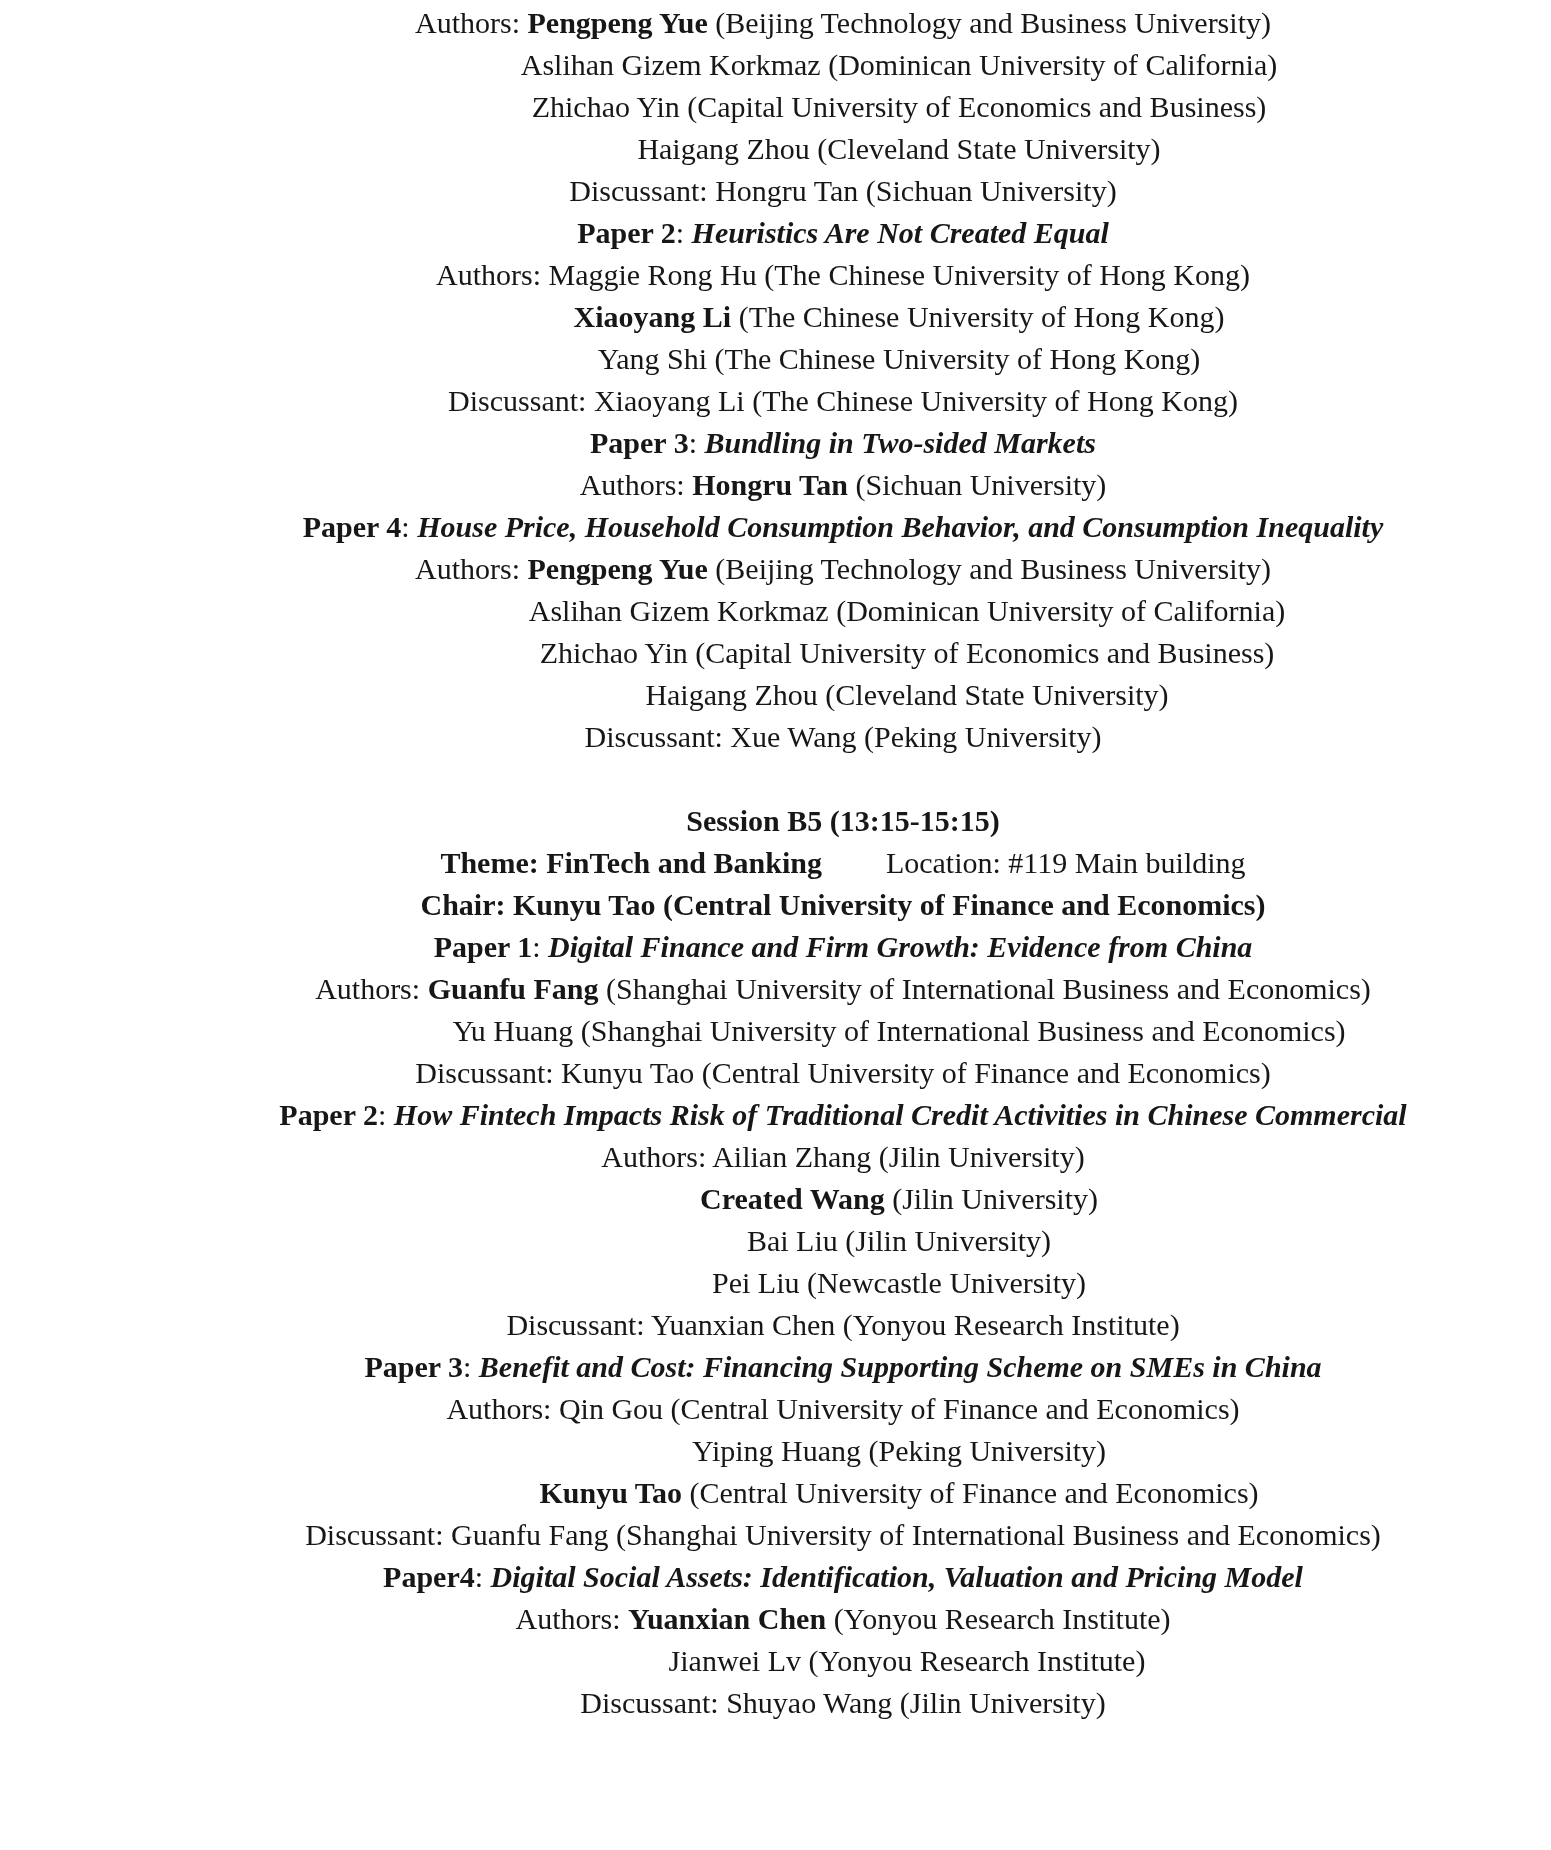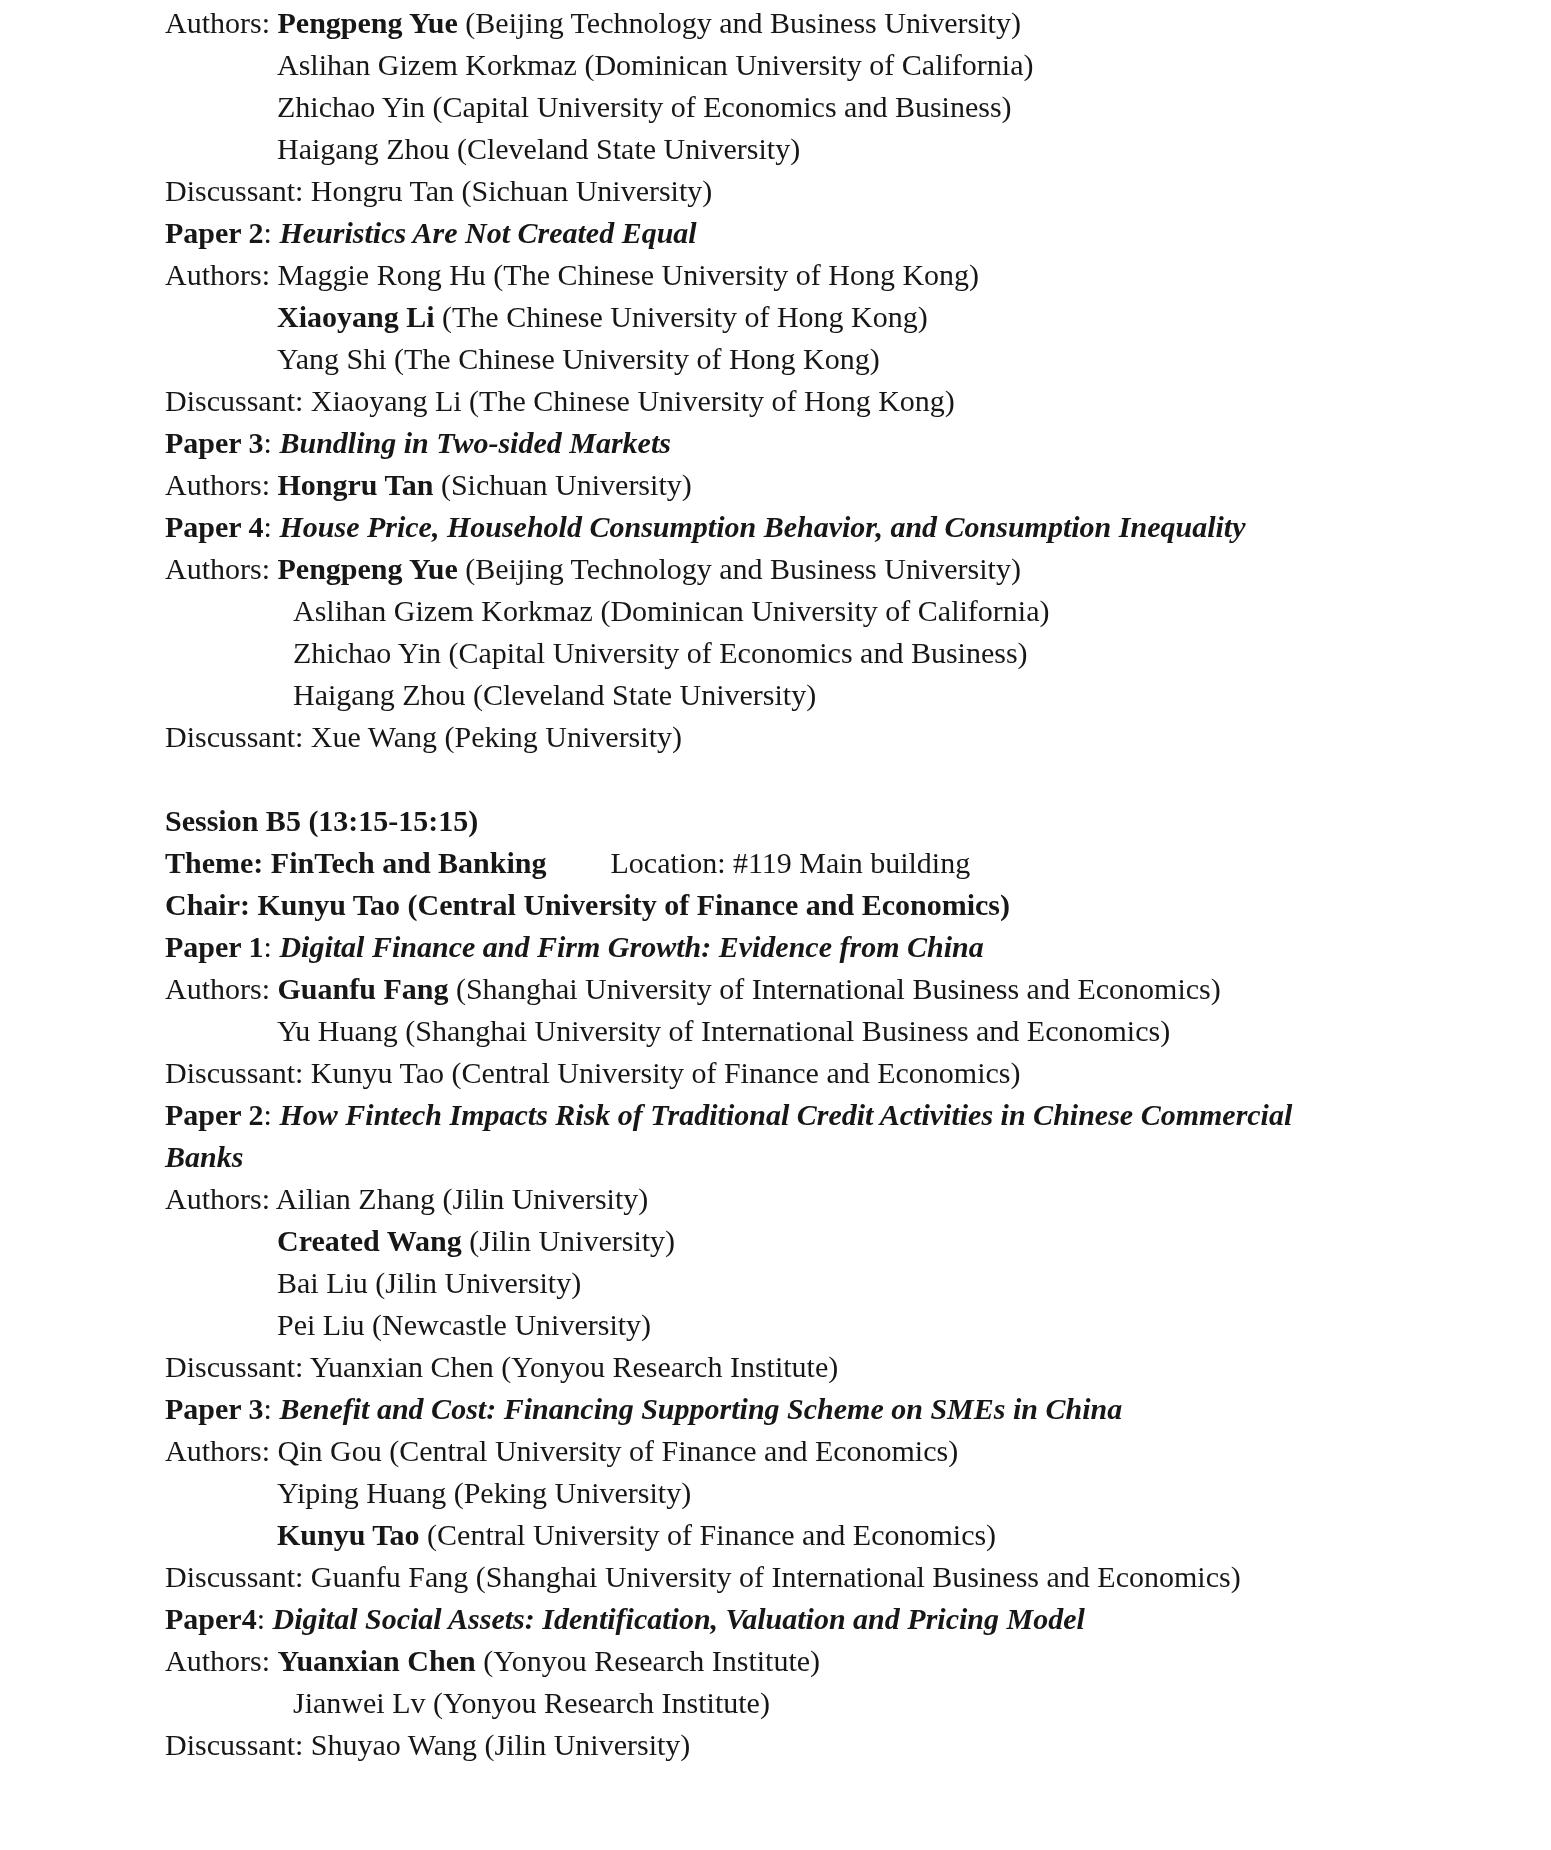--- a/index.html
+++ b/index.html
@@ -15,20 +15,21 @@
     overflow: hidden;
     box-sizing: border-box;
     padding: 2px 30px 0 165px;
     font-family: "Liberation Serif", "DejaVu Serif", serif;
     font-size: 30px;
     color: #171717;
   }
   .line {
     line-height: 42px;
     white-space: pre;
+    text-align: center;
   }
   .indent-0 { padding-left: 0; }
   .indent-1 { padding-left: 112px; }
   .indent-2 { padding-left: 128px; }
   .seg-r  { font-weight: 400; font-style: normal; }
   .seg-b  { font-weight: 700; font-style: normal; }
   .seg-bi { font-weight: 700; font-style: italic; margin-top: 20px; }
   .gap { margin-left: 64px; }
 </style>
 </head>
@@ -56,21 +57,20 @@
       <div class="line indent-0"><span class="seg-r">Discussant: Xue Wang (Peking University)</span></div>
       <div class="line indent-0">&nbsp;</div>
       <div class="line indent-0"><span class="seg-b">Session B5 (13:15-15:15)</span></div>
       <div class="line indent-0"><span class="seg-b">Theme: FinTech and Banking</span><span class="seg-r gap">Location: #119 Main building</span></div>
       <div class="line indent-0"><span class="seg-b">Chair: Kunyu Tao (Central University of Finance and Economics)</span></div>
       <div class="line indent-0"><span class="seg-b">Paper 1</span><span class="seg-r">: </span><span class="seg-bi">Digital Finance and Firm Growth: Evidence from China</span></div>
       <div class="line indent-0"><span class="seg-r">Authors: </span><span class="seg-b">Guanfu Fang</span><span class="seg-r"> (Shanghai University of International Business and Economics)</span></div>
       <div class="line indent-1"><span class="seg-r">Yu Huang (Shanghai University of International Business and Economics)</span></div>
       <div class="line indent-0"><span class="seg-r">Discussant: Kunyu Tao (Central University of Finance and Economics)</span></div>
       <div class="line indent-0"><span class="seg-b">Paper 2</span><span class="seg-r">: </span><span class="seg-bi">How Fintech Impacts Risk of Traditional Credit Activities in Chinese Commercial</span></div>
-      <div class="line indent-0"><span class="seg-bi">Banks</span></div>
       <div class="line indent-0"><span class="seg-r">Authors: Ailian Zhang (Jilin University)</span></div>
       <div class="line indent-1"><span class="seg-b">Created Wang</span><span class="seg-r"> (Jilin University)</span></div>
       <div class="line indent-1"><span class="seg-r">Bai Liu (Jilin University)</span></div>
       <div class="line indent-1"><span class="seg-r">Pei Liu (Newcastle University)</span></div>
       <div class="line indent-0"><span class="seg-r">Discussant: Yuanxian Chen (Yonyou Research Institute)</span></div>
       <div class="line indent-0"><span class="seg-b">Paper 3</span><span class="seg-r">: </span><span class="seg-bi">Benefit and Cost: Financing Supporting Scheme on SMEs in China</span></div>
       <div class="line indent-0"><span class="seg-r">Authors: Qin Gou (Central University of Finance and Economics)</span></div>
       <div class="line indent-1"><span class="seg-r">Yiping Huang (Peking University)</span></div>
       <div class="line indent-1"><span class="seg-b">Kunyu Tao</span><span class="seg-r"> (Central University of Finance and Economics)</span></div>
       <div class="line indent-0"><span class="seg-r">Discussant: Guanfu Fang (Shanghai University of International Business and Economics)</span></div>

